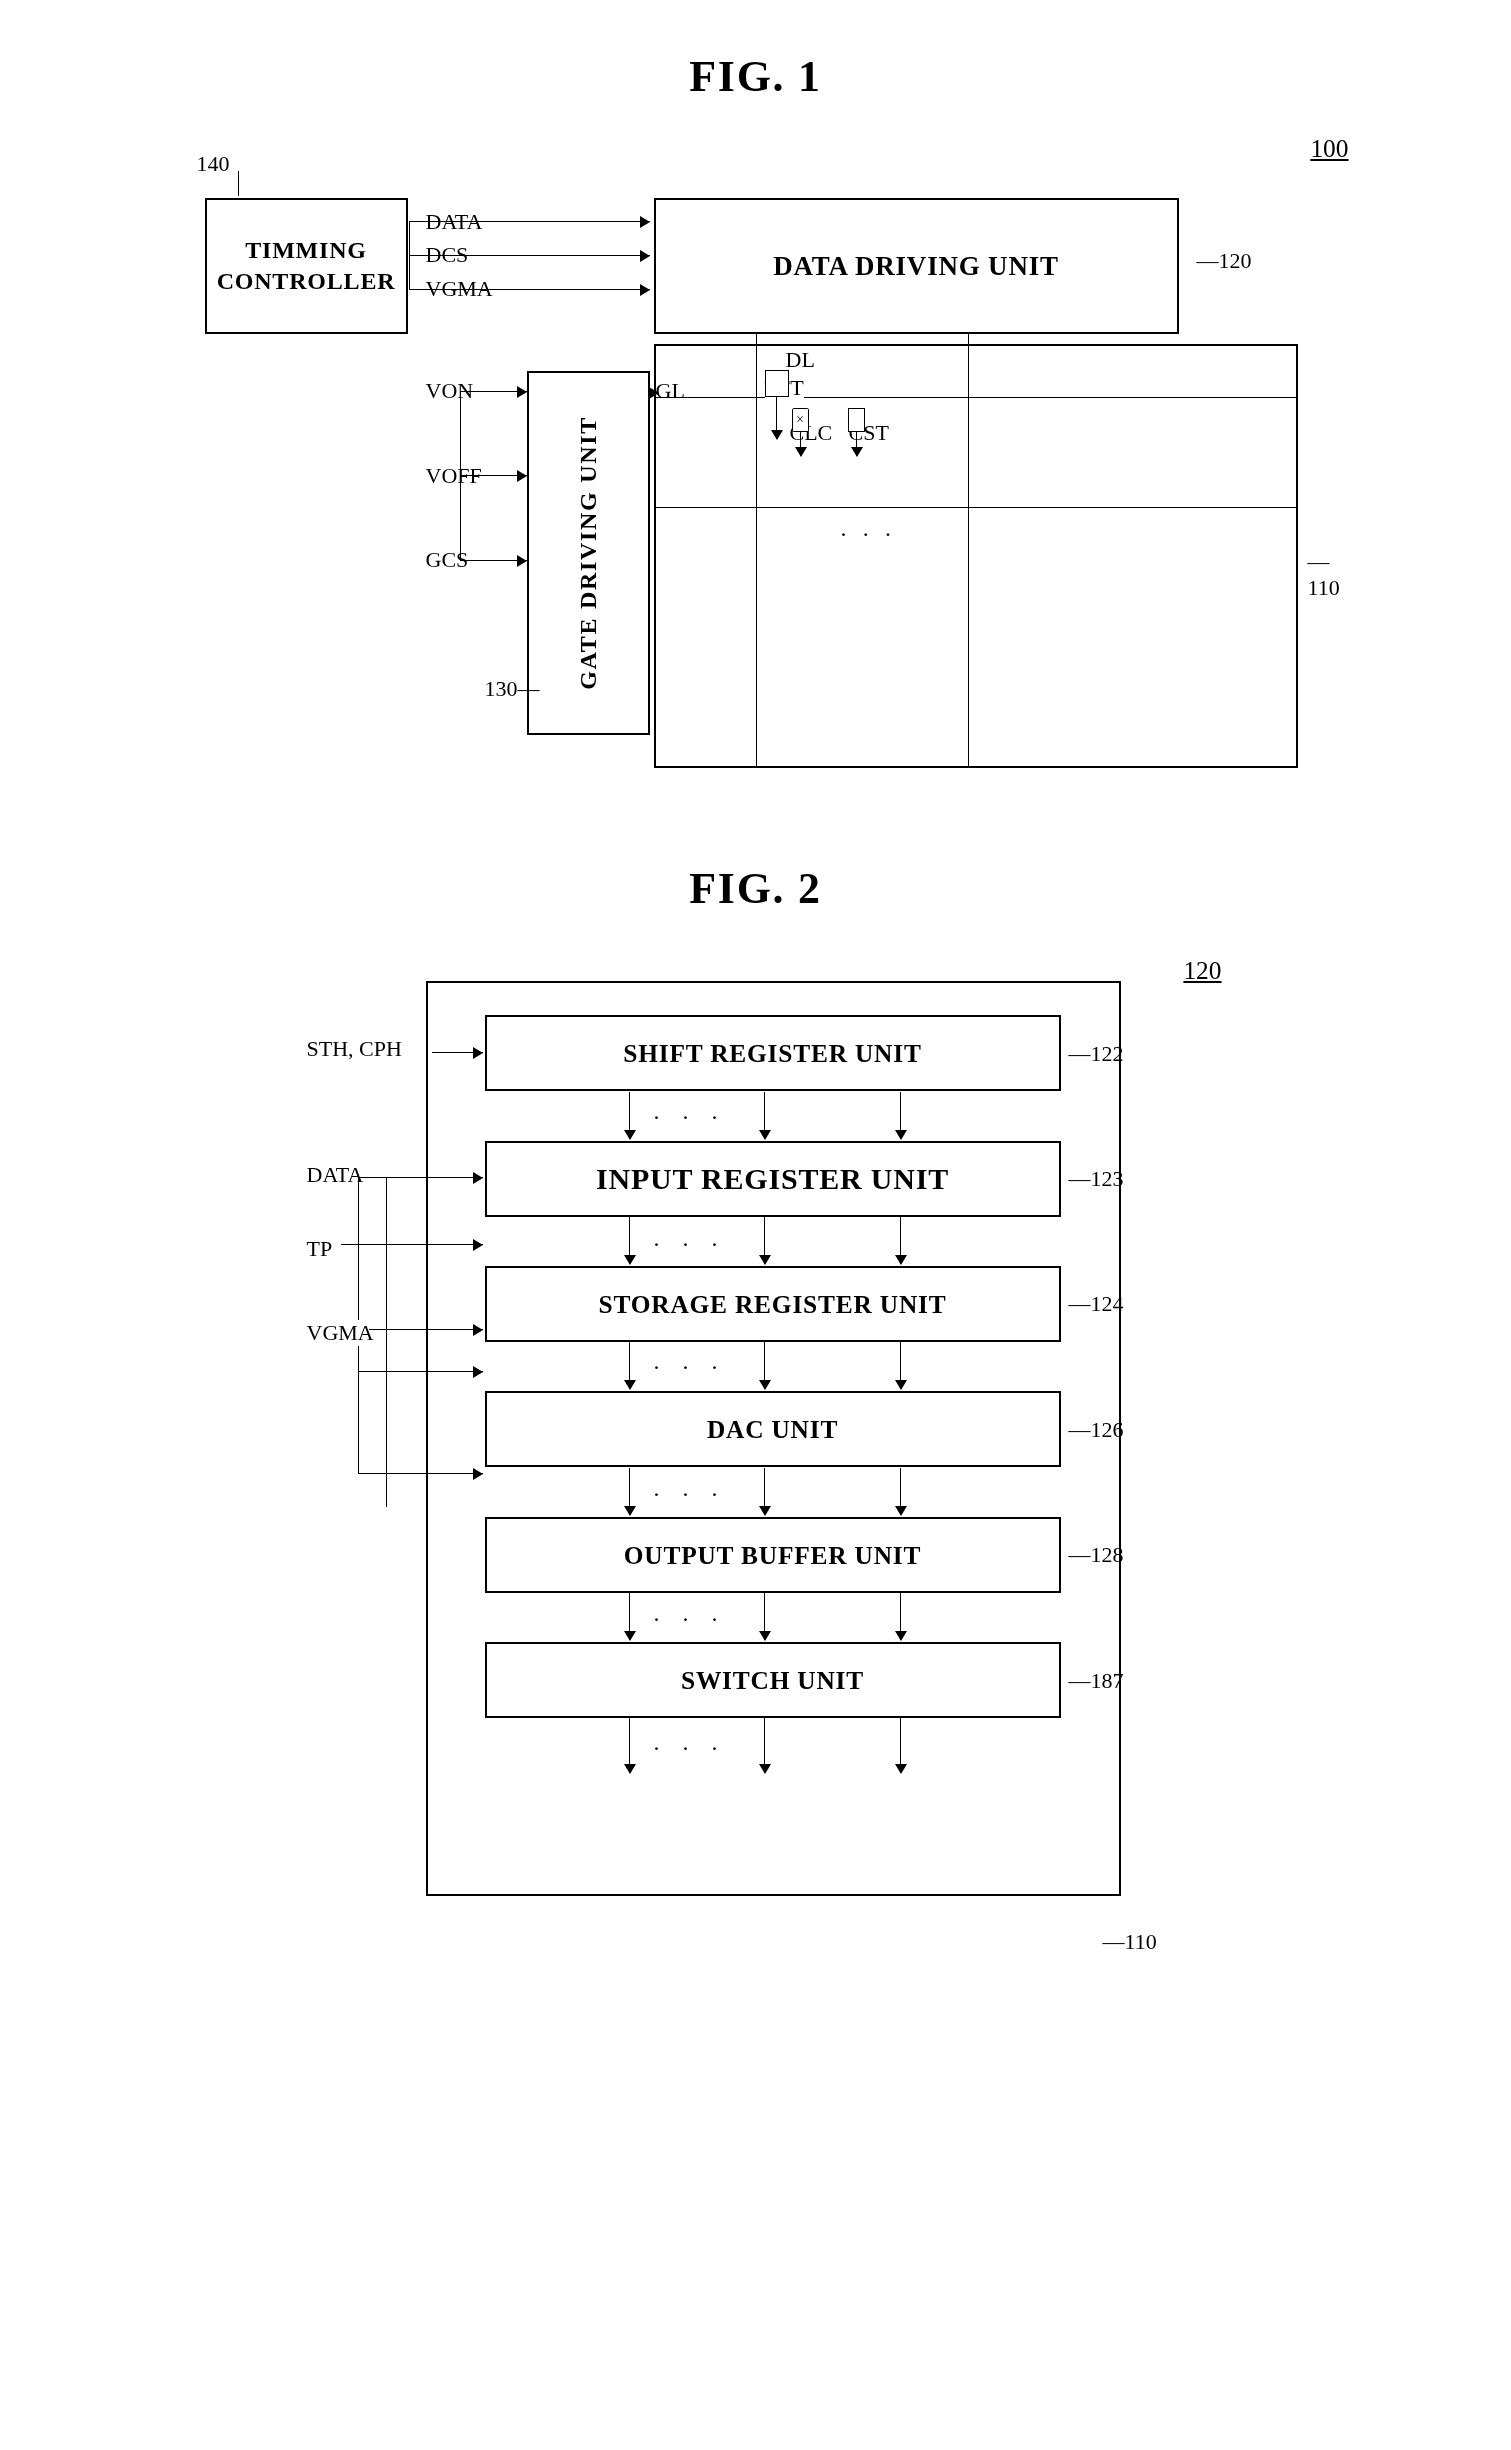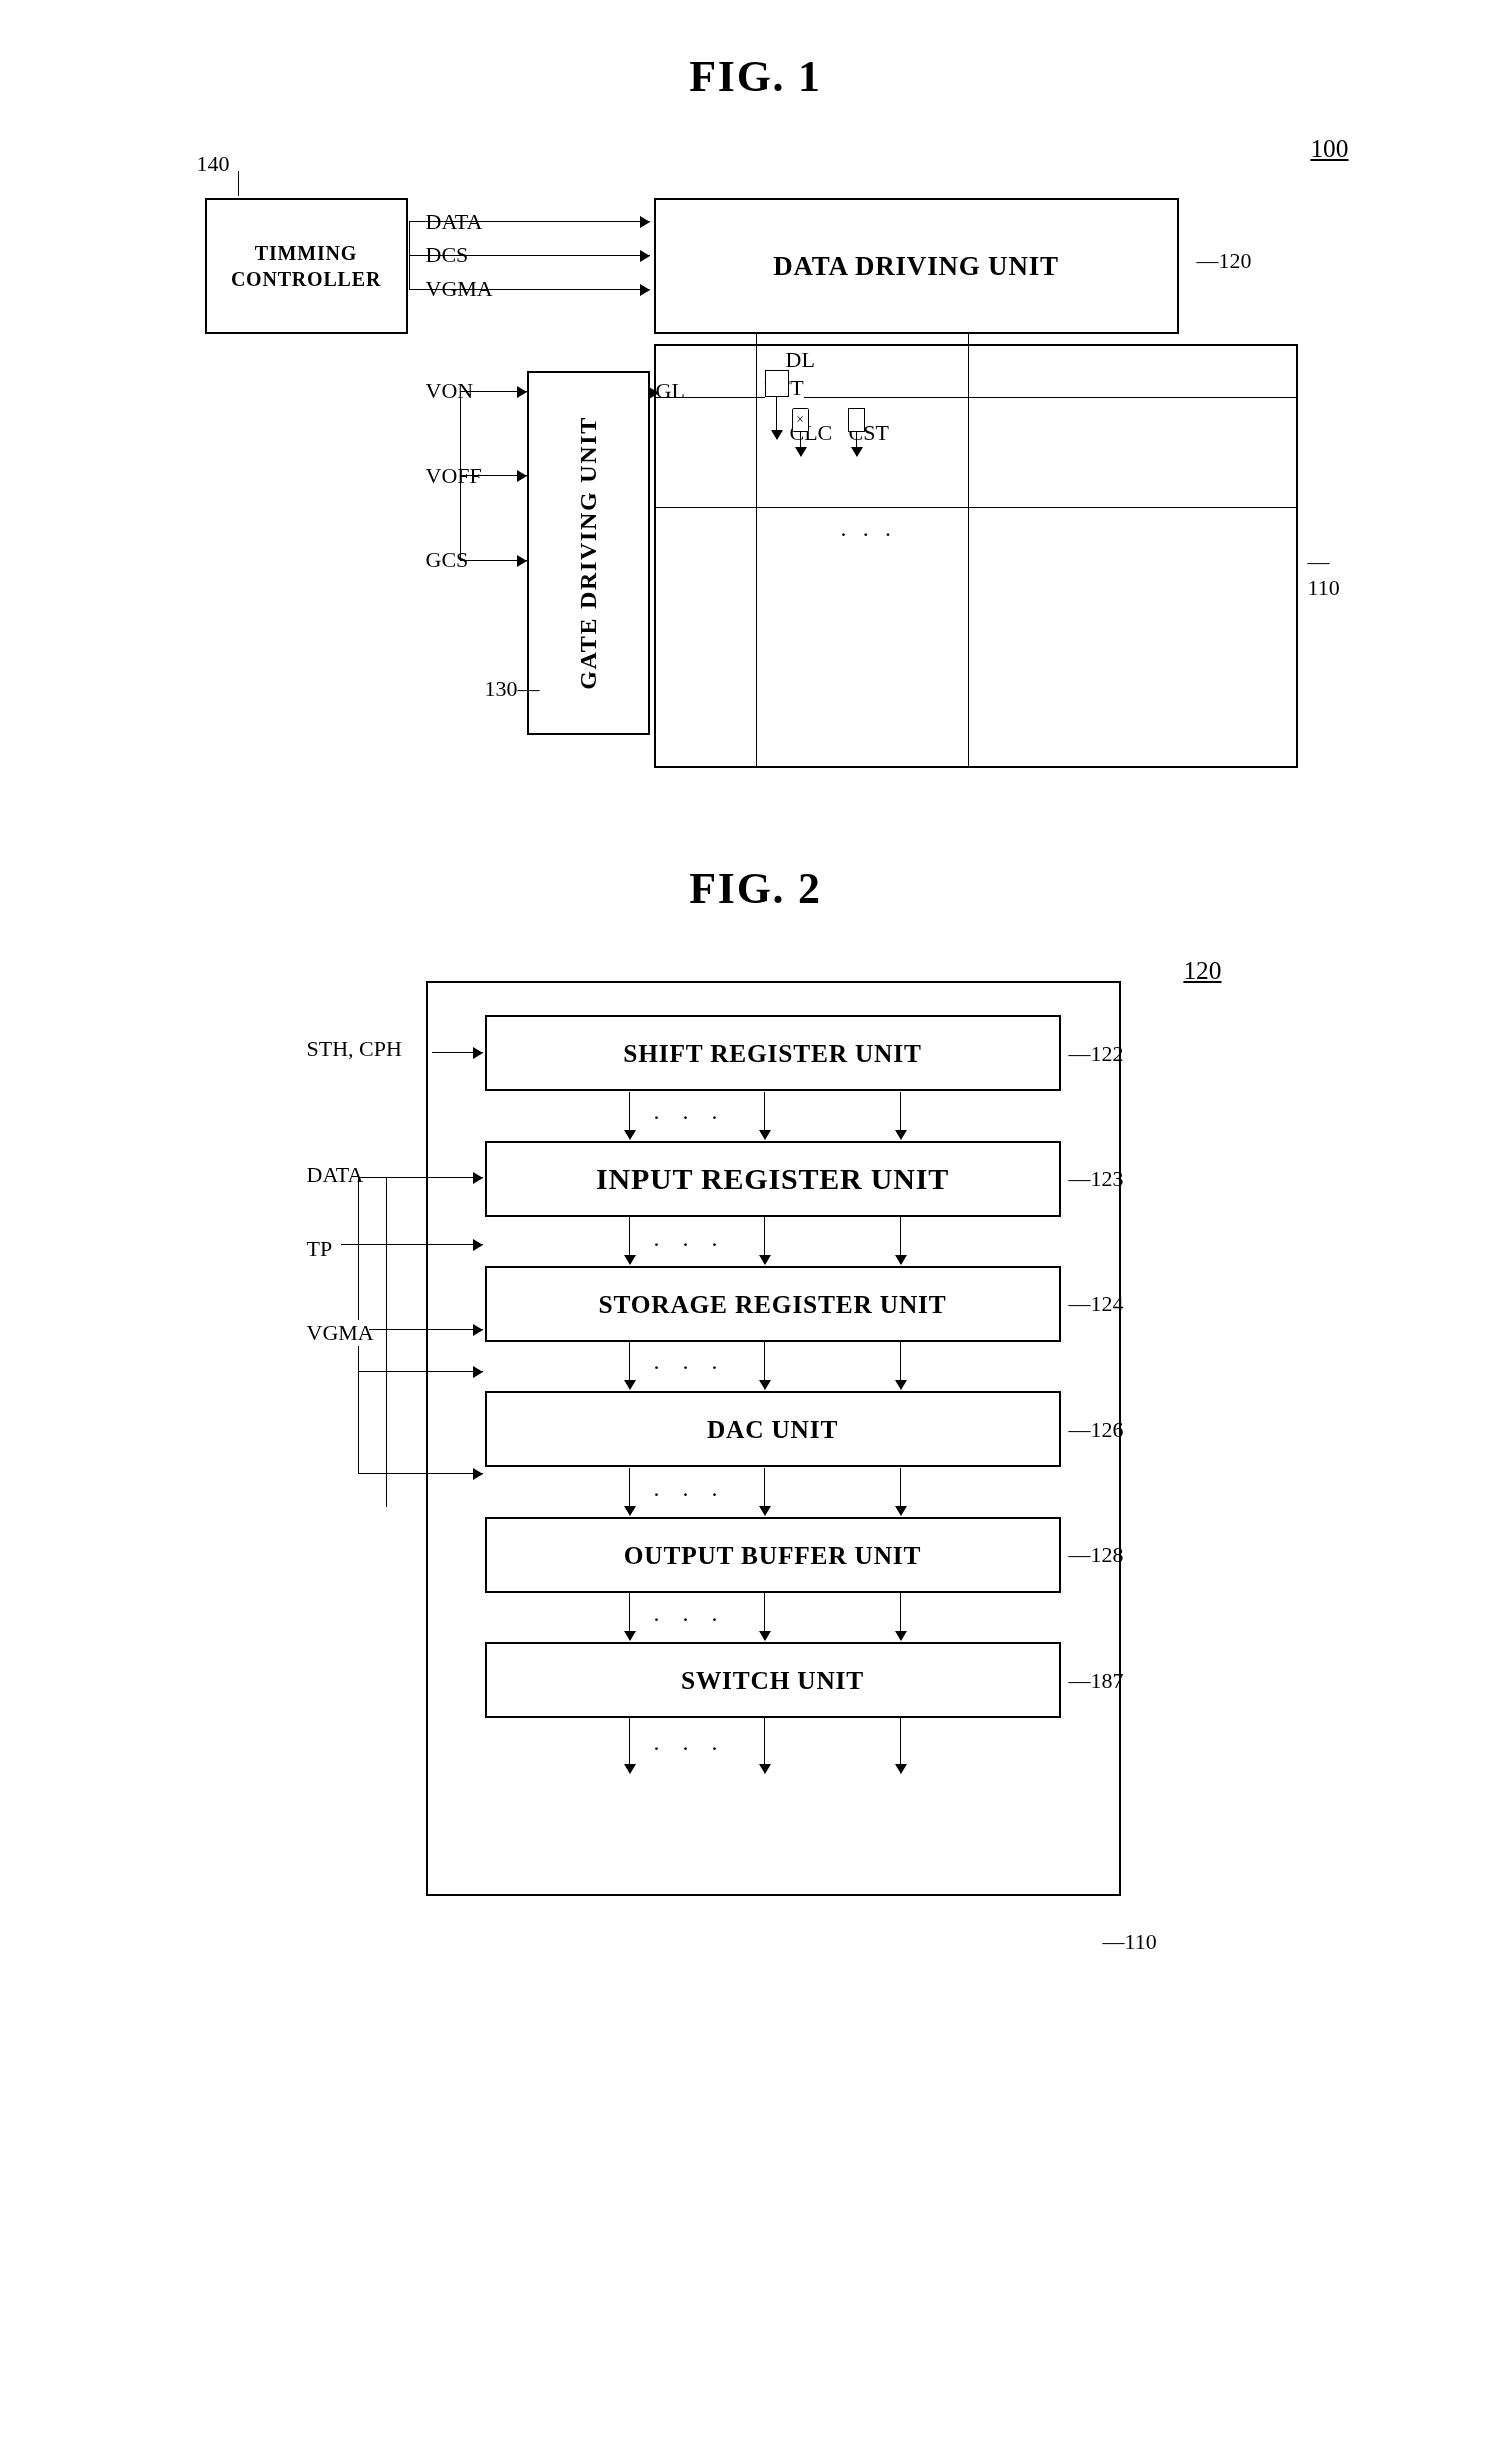--- a/index.html
+++ b/index.html
@@ -149,21 +149,21 @@
   <div class="fig-title">FIG. 1</div>
 
   <div class="fig1-container">
 
     <span class="ref-num underline-ref" style="right:0; top:0; font-size:25.4px;">100</span>
 
     <span class="ref-num" style="left:34px; top:17px;">140</span>
 
     <div class="line-v" style="left:75px; top:37px; height:25.4px;"></div>
 
-    <div class="block-box" style="left:42px; top:64px; width:203px; height:136px; font-size:20px; line-height:1.3;">
+    <div class="block-box" style="left:42px; top:64px; width:203px; height:136px; font-size:24px; line-height:1.3;">
       <span style="white-space:pre-line; text-align:center;">TIMMING
 CONTROLLER</span>
     </div>
 
     <div class="block-box" style="left:491px; top:64px; width:525px; height:136px; font-size:27px;">
       <span>DATA DRIVING UNIT</span>
     </div>
 
     <span class="ref-num" style="left:1034px; top:114px;">—120</span>
 

